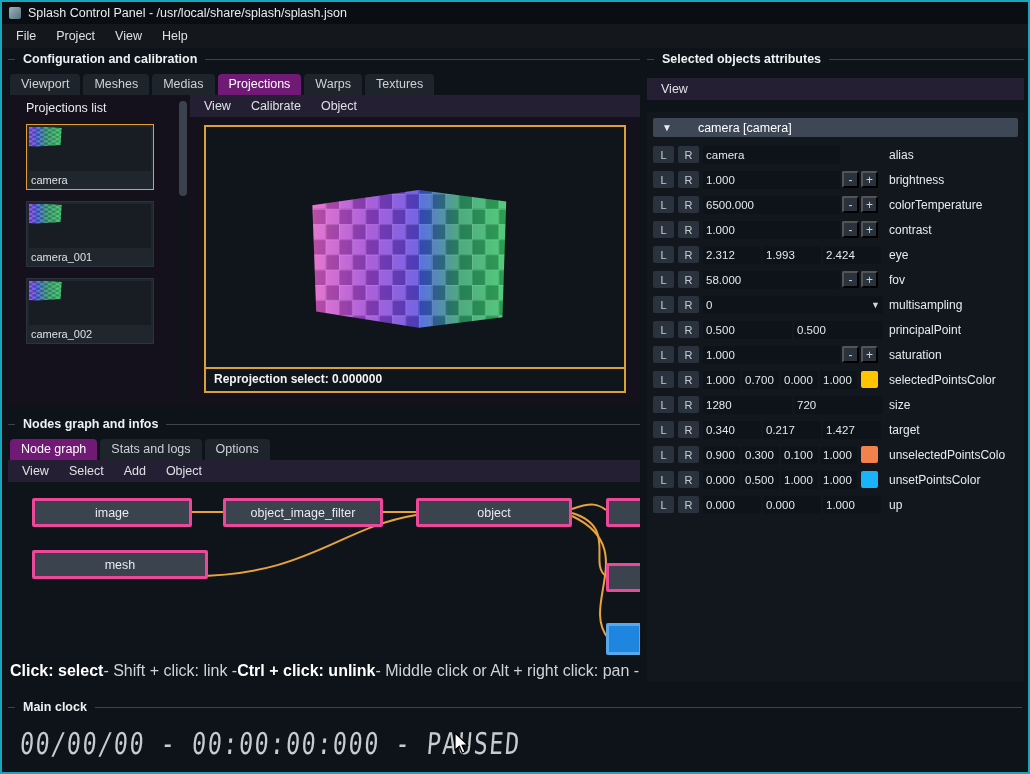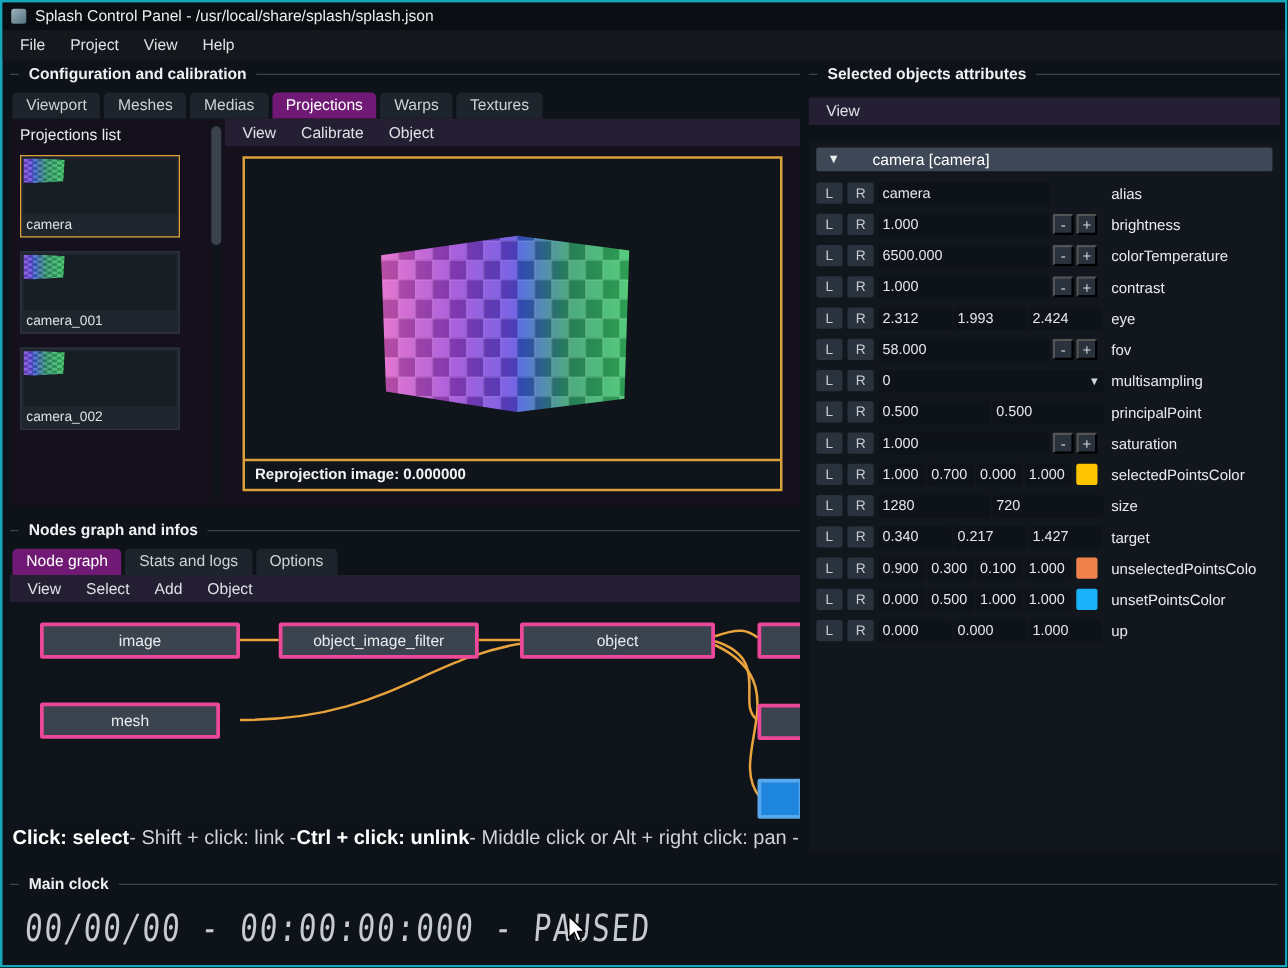--- a/index.html
+++ b/index.html
@@ -23,21 +23,21 @@
   .left-col{position:absolute;top:50px;left:6px;width:632px;height:632px;display:flex;flex-direction:column;}
   .right-col{position:absolute;top:50px;left:645px;width:377px;height:630px;display:flex;flex-direction:column;}
 
   
   .tabs{display:flex;gap:3px;margin-top:8px;padding-left:2px;}
   .tab{height:21px;line-height:21px;padding:0 11px;background:#1e242b;border-radius:4px 4px 0 0;color:#cdd2d7;}
   .tab.active{background:#701a75;color:#ffffff;}
 
   
   .tab-content{height:310px;background:#14111d;display:flex;margin-top:0;}
-  .proj-panel{width:146px;padding:6px 4px 4px 8px;display:flex;flex-direction:column;}
+  .proj-panel{width:146px;padding:6px 4px 4px 8px;display:flex;flex-direction:column;margin-left:10px;}
   .proj-title{color:#e8ebee;margin-bottom:9px;}
   .proj-card{width:128px;box-sizing:border-box;border:1px solid #2c3340;background:#20262e;margin-bottom:11px;padding:2px;}
   .proj-card.selected{border-color:#dfa13a;}
   .thumb-svg{display:block;width:100%;height:44px;background:#181d24;}
   .proj-card .pname{font-size:11px;color:#dde1e5;padding:3px 2px 1px;}
   .vscroll{width:8px;background:#10141a;margin:4px 3px;}
   .vscroll .thumb{height:95px;margin-top:2px;background:#3a434d;border-radius:4px;}
 
   .vp-area{flex:1;display:flex;flex-direction:column;}
   .purple-bar{height:22px;background:#251f33;display:flex;align-items:center;padding:0 4px;}
@@ -178,21 +178,21 @@
             <div class="menu-item">View</div>
             <div class="menu-item">Calibrate</div>
             <div class="menu-item">Object</div>
           </div>
         <div class="vp-box">
           <div class="vp-canvas">
             <svg class="proj-main" viewBox="0 0 440 240" preserveAspectRatio="xMidYMid meet">
                 <use href="#proj-sym"></use>
               </svg>
           </div>
-          <div class="vp-status">Reprojection image: 0.000000</div>
+          <div class="vp-status">Reprojection select: 0.000000</div>
         </div>
       </div>
     </div>
 
     <div class="section-header nodes-header">
       <span>Nodes graph and infos</span>
     </div>
 
     <div class="tabs" id="node-tabs">
         <div class="tab active">Node graph</div>
@@ -214,21 +214,21 @@
         <path d="M564,27 C584,20 590,22 598,28"></path>
         <path d="M564,31 C610,45 580,82 598,94"></path>
         <path d="M564,34 C632,66 572,122 600,156"></path>
       </svg>
       <div class="gnode stub" style="left:598px;top:16px"></div>
       <div class="gnode stub" style="left:598px;top:81px"></div>
       <div class="gnode blue" style="left:598px;top:141px"></div>
     <div class="gnode" style="left: 24px; top: 16px; width: 160px;">image</div>
         <div class="gnode" style="left: 215px; top: 16px; width: 160px;">object_image_filter</div>
         <div class="gnode" style="left: 408px; top: 16px; width: 156px;">object</div>
-        <div class="gnode" style="left: 24px; top: 80px; width: 144px;">mesh</div>
+        <div class="gnode" style="left: 24px; top: 68px; width: 176px;">mesh</div>
       </div>
 
     <div class="help-row" id="help-row">
         <span class="help-bold">Click: select</span>
         <span> - Shift + click: link - </span>
         <span class="help-bold">Ctrl + click: unlink</span>
         <span> - Middle click or Alt + right click: pan - </span>
         <span class="help-bold">Right cl</span>
       </div>
   </div>

